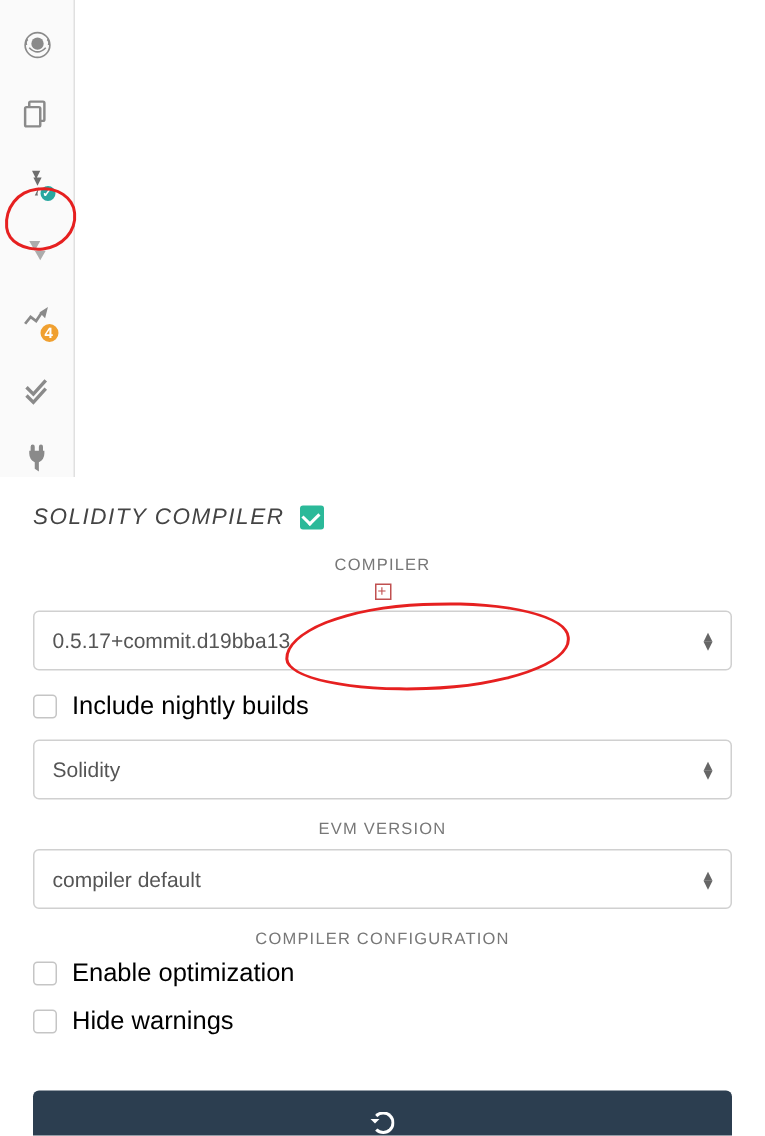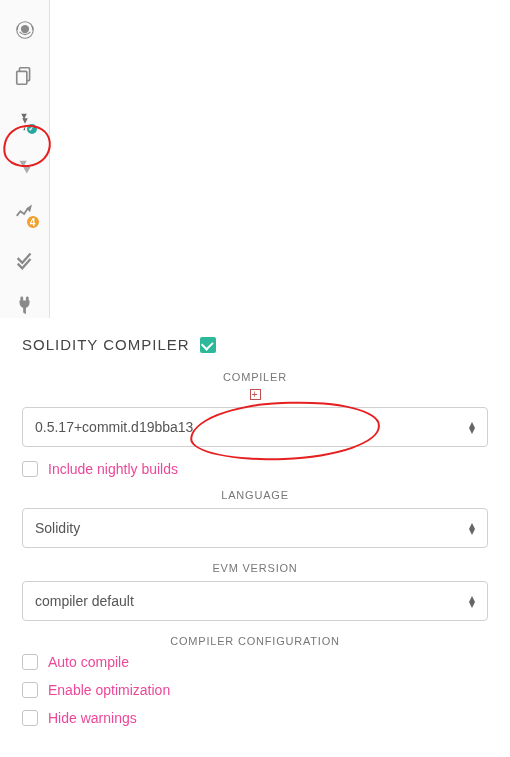--- a/index.html
+++ b/index.html
@@ -6,30 +6,30 @@
   body { font-family: -apple-system, BlinkMacSystemFont, "Segoe UI", Helvetica, Arial, sans-serif; width: 510px; height: 757px; background: #fff; display: flex; color: #444; font-size: 13px; }
   .sidebar { width: 50px; background: #fafafa; border-right: 1px solid #e0e0e0; display: flex; flex-direction: column; align-items: center; padding-top: 18px; gap: 22px; position: relative; }
   .sb-icon { width: 24px; height: 24px; display: flex; align-items: center; justify-content: center; color: #8a8a8a; position: relative; }
   .sb-icon svg { width: 22px; height: 22px; }
   .sb-active svg { color: #555; }
   .badge-check { position: absolute; right: -2px; bottom: -2px; width: 14px; height: 14px; border-radius: 50%; background: #28a7a0; border: 2px solid #fafafa; display: flex; align-items: center; justify-content: center; }
   .badge-check::after { content: "✓"; color: white; font-size: 8px; font-weight: bold; line-height: 1; }
   .badge-num { position: absolute; right: -4px; bottom: -4px; min-width: 16px; height: 16px; border-radius: 50%; background: #f0a030; color: #fff; font-size: 10px; font-weight: bold; display: flex; align-items: center; justify-content: center; border: 2px solid #fafafa; }
   .main { flex: 1; padding: 18px 22px 10px 22px; overflow-y: auto; }
   .title-row { display: flex; align-items: center; gap: 10px; margin-bottom: 18px; }
-  .title { font-size: 15px; letter-spacing: 1px; color: #444; font-weight: 400; }
+  .title { font-size: 15px; letter-spacing: 1px; color: #444; font-weight: 400; font-style: italic; }
   .title-badge { width: 16px; height: 16px; background: #2bb999; border-radius: 2px; display: inline-flex; align-items: center; justify-content: center; }
   .title-badge::after { content: ""; width: 8px; height: 6px; border: 2px solid #fff; border-top: none; border-right: none; transform: rotate(-45deg) translateY(-1px); }
   .label { font-size: 11px; letter-spacing: 0.8px; color: #777; margin-bottom: 7px; display: flex; align-items: center; gap: 6px; font-weight: 400; flex-direction: column;}
   .plus-box { width: 11px; height: 11px; border: 1px solid #c05050; color: #c05050; font-size: 10px; line-height: 9px; text-align: center; display: inline-block; }
   .select { width: 100%; height: 40px; border: 1px solid #d0d0d0; border-radius: 4px; background: #fff; padding: 16px 12px; display: flex; align-items: center; justify-content: space-between; color: #555; font-size: 14px; margin-bottom: 14px; }
   .select-arrow { font-size: 12px; color: #666; display:flex; flex-direction:column; line-height:6px;}
   .checkbox-row { display: flex; align-items: center; gap: 10px; margin-bottom: 12px; }
   .checkbox { width: 16px; height: 16px; border: 1px solid #c5c5c5; border-radius: 3px; background: #fff; flex-shrink: 0; }
-  .check-label { font-size: 14px; color: #ec4899; }
+  .check-label { font-size: 17px; color: #000000; }
   .btn { width: 100%; height: 42px; border: none; border-radius: 4px; display: flex; align-items: center; justify-content: center; gap: 10px; font-size: 14px; color: #fff; margin-bottom: 10px; }
   .btn-dark { background: #2c3e50; }
   .refresh-ico { width:15px; height:15px; border:2px solid #fff; border-radius:50%; border-left-color:transparent; position:relative;}
   .refresh-ico::after{content:"";position:absolute; left:-3px; top:3px; border:3px solid transparent; border-top-color:#fff;}
   
   .anno { position: absolute; border: 2px solid #e62020; pointer-events: none; }
   .anno1 { left: 3px; top: 125px; width: 48px; height: 42px; border-radius: 50% 48% 52% 50% / 58% 46% 54% 42%; transform: rotate(-6deg); }
   .anno2 { left: 190px; top: 402px; width: 190px; height: 58px; border-radius: 50% 48% 52% 50% / 60% 46% 54% 42%; transform: rotate(-2deg); }
   .wrap { position: relative; width: 510px; height: 757px; }
 </style>
@@ -95,37 +95,32 @@
   </div>
   <div class="select">
     <span>0.5.17+commit.d19bba13</span>
     <span class="select-arrow">▴<br>▾</span>
   </div>
   <div class="checkbox-row">
     <span class="checkbox"></span>
     <span class="check-label">Include nightly builds</span>
   </div>
 
-  <div class="label">LANGUAGE</div>
   <div class="select">
     <span>Solidity</span>
     <span class="select-arrow">▴<br>▾</span>
   </div>
 
   <div class="label">EVM VERSION</div>
   <div class="select">
     <span>compiler default</span>
     <span class="select-arrow">▴<br>▾</span>
   </div>
 
   <div class="label" style="margin-top:0;">COMPILER CONFIGURATION</div>
-  <div class="checkbox-row">
-    <span class="checkbox"></span>
-    <span class="check-label">Auto compile</span>
-  </div>
   <div class="checkbox-row">
     <span class="checkbox"></span>
     <span class="check-label">Enable optimization</span>
   </div>
   <div class="checkbox-row" style="margin-bottom:36px;">
     <span class="checkbox"></span>
     <span class="check-label">Hide warnings</span>
   </div>
 
   <button class="btn btn-dark">

